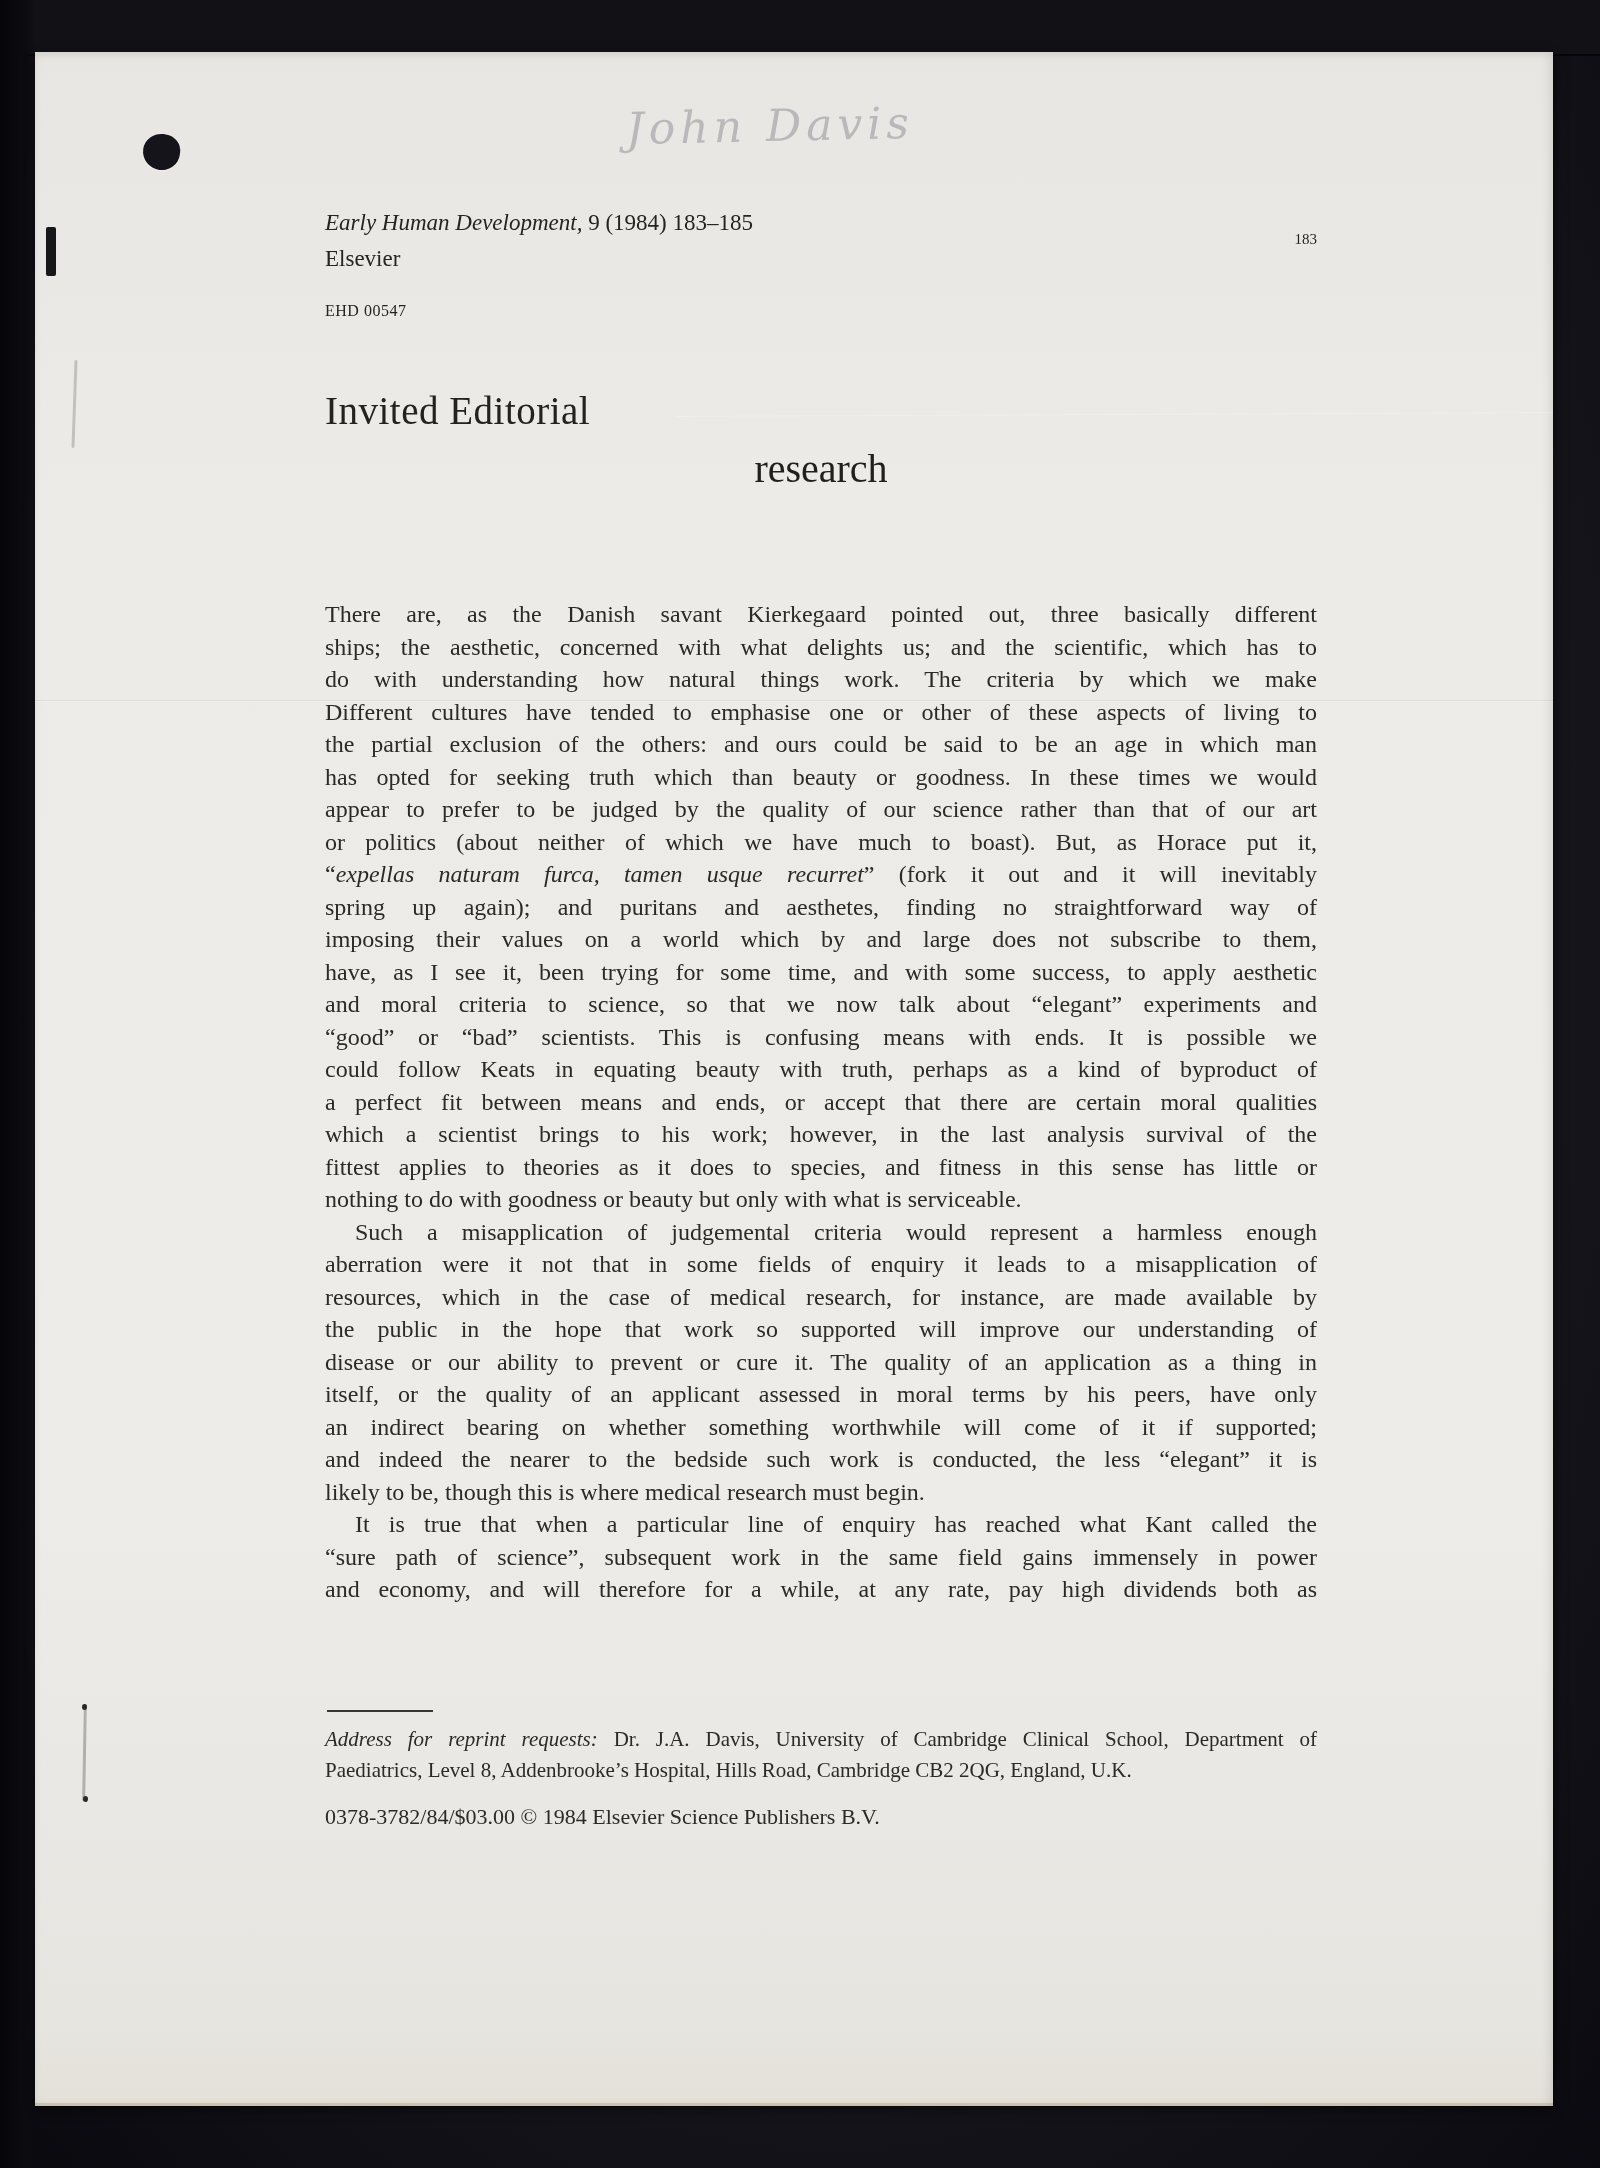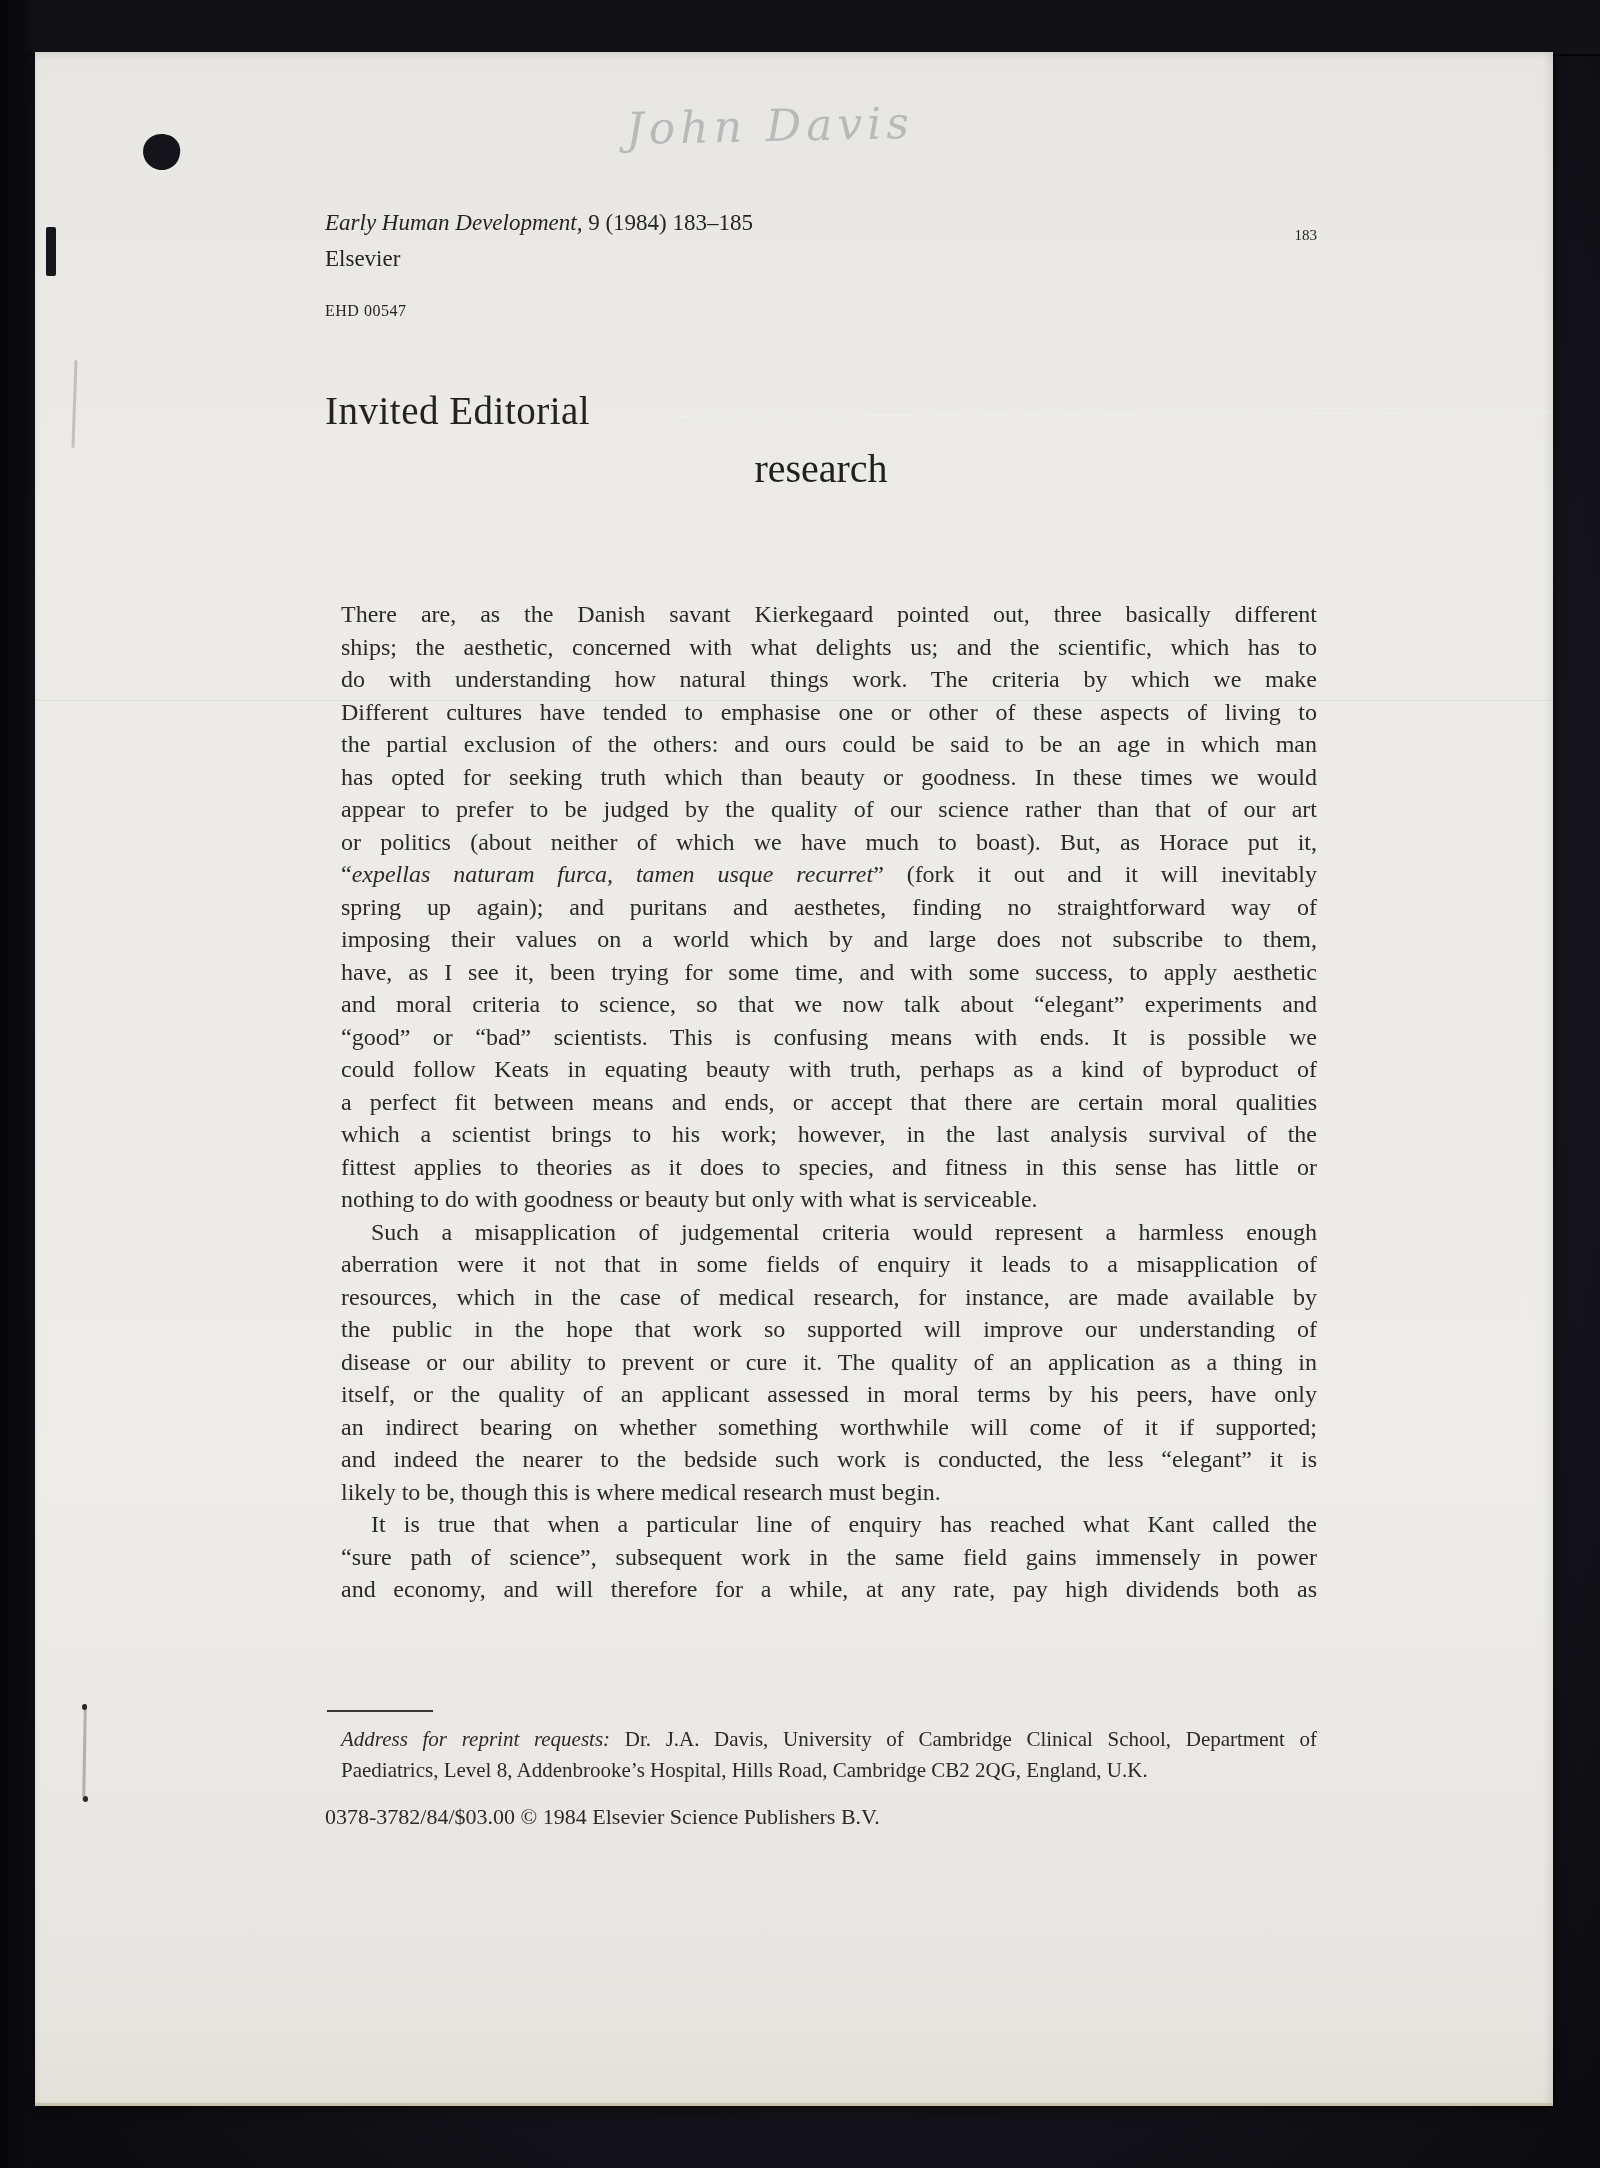--- a/index.html
+++ b/index.html
@@ -64,41 +64,41 @@
     font-family: "DejaVu Serif", serif;
     font-style: italic; font-size: 44px; letter-spacing: 5px;
     color: rgba(142,142,150,0.52);
     transform: rotate(-1.2deg);
     text-align: center;
     white-space: nowrap;
   }
 
   .header-row {
     position: absolute; left: 290px; top: 158px; width: 992px;
-    display: flex; justify-content: space-between; align-items: center;
+    display: flex; justify-content: space-between; align-items: flex-end;
     font-size: 23px; color: #262421;
   }
   .publisher { position: absolute; left: 290px; top: 194px; font-size: 23px; color: #262421; }
   .ms-code   { position: absolute; left: 290px; top: 250px; font-size: 16px; color: #262421; letter-spacing: 0.5px; }
   .page-number { font-size: 15px; transform: translateY(12px); }
 
   .editorial-label {
     position: absolute; left: 290px; top: 336px; width: 992px;
     text-align: left; font-size: 39px; color: #242220; letter-spacing: 0.5px;
   }
   .article-title {
     position: absolute; left: 246px; top: 390px; width: 1080px;
     text-align: center; font-size: 40px; line-height: 54px; color: #21201d;
   }
 
   .body-text {
     position: absolute; left: 290px; top: 546px; width: 992px;
     font-size: 24px; line-height: 32.5px; color: #2c2a27;
   }
-  .line { text-align: justify; text-align-last: justify; text-justify: inter-word; white-space: normal; margin-left: 16px; }
+  .line { text-align: justify; text-align-last: justify; text-justify: inter-word; white-space: normal; }
   .line-last { text-align-last: left; }
   .para.indent .line:first-child { text-indent: 30px; }
   em { font-style: italic; }
 
   .footnote-rule {
     position: absolute; left: 292px; top: 1658px; width: 106px; height: 2px;
     background: #3a3834;
   }
   .footnote {
     position: absolute; left: 290px; top: 1672px; width: 992px;

